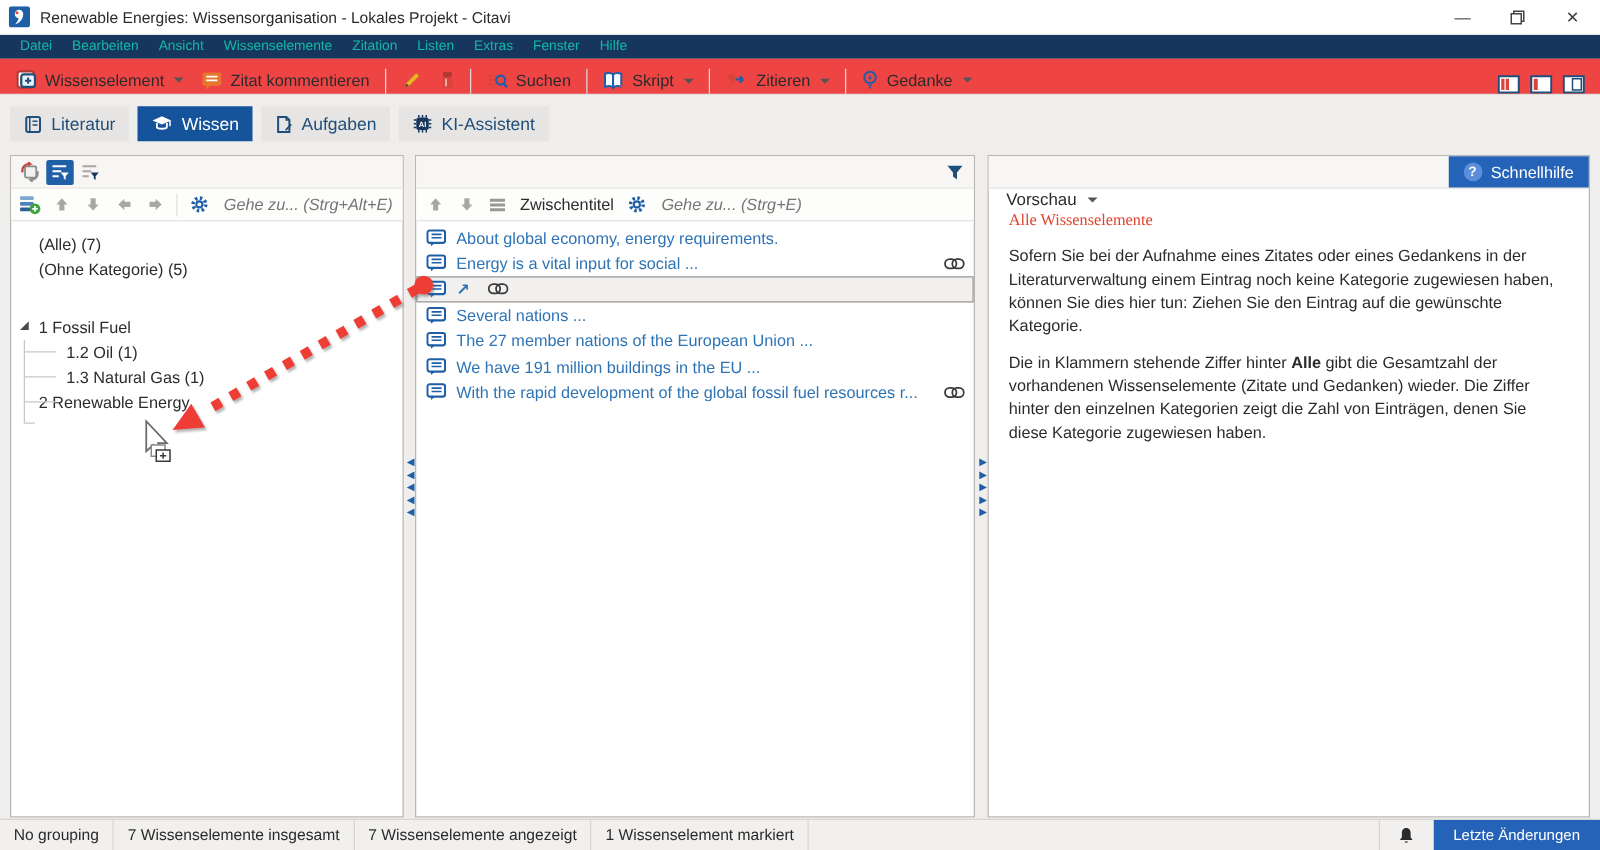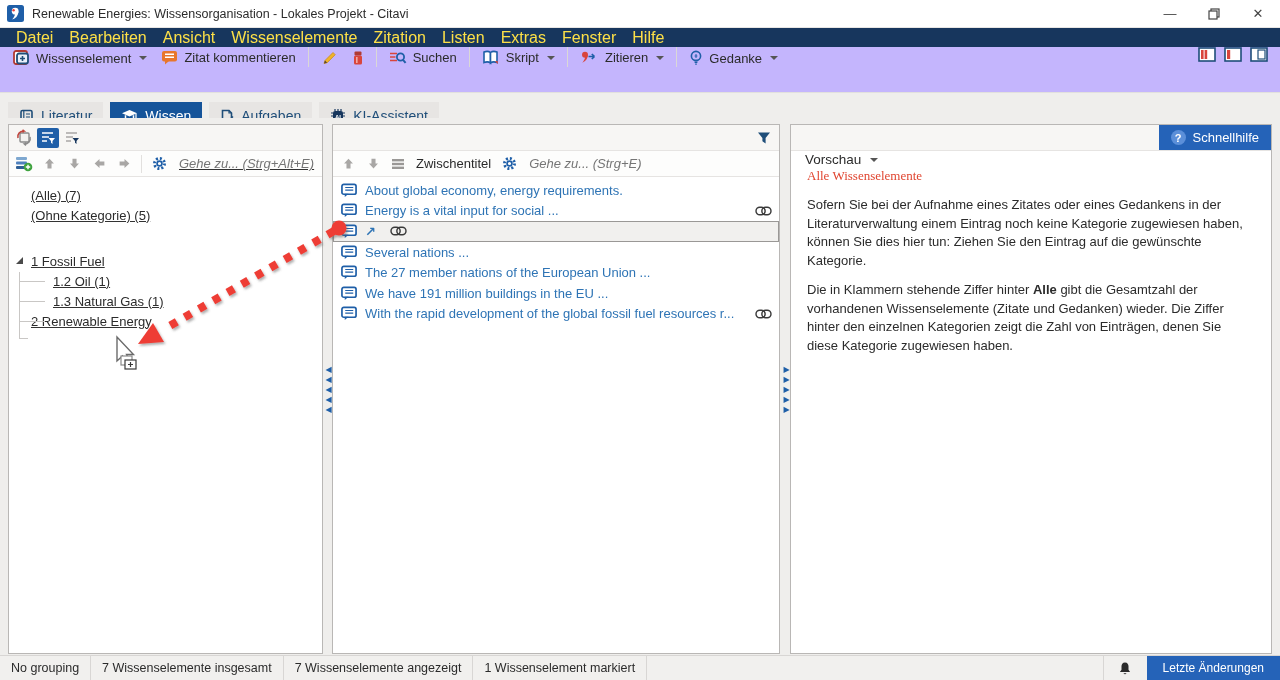--- a/index.html
+++ b/index.html
@@ -8,38 +8,38 @@
 
   
   .titlebar { height:28px; background:#FFFFFF; display:flex; align-items:center; border-bottom:1px solid #E8E6E4; }
   .titlebar .logo { width:17px; height:17px; margin:0 8px 0 7px; }
   .titlebar .title { font-size:12.5px; color:#2b2b2b; flex:1; }
   .wincontrols { display:flex; height:100%; }
   .winbtn { width:44px; height:100%; display:flex; align-items:center; justify-content:center; color:#444; font-size:13px; }
 
   
   .menubar { height:19px; background:#17365D; display:flex; align-items:center; padding-left:8px; gap:0; }
-  .menubar .mitem { color:#fde047; font-size:16px; padding:0 8px; line-height:19px;text-align:center; }
-
-  
-  .toolbar { height:46px; background:#c4b5fd; display:flex; align-items:flex-start; padding:0 6px; border-bottom:1px solid #E2E0DE; }
+  .menubar .mitem { color:#14b8a6; font-size:11px; padding:0 8px; line-height:19px;text-align:center; }
+
+  
+  .toolbar { height:29px; background:#ef4444; display:flex; align-items:flex-end; padding:0 6px; border-bottom:1px solid #E2E0DE; }
   .tbtn { display:flex; align-items:center; gap:6px; padding:3px 7px; border-radius:2px; color:#2b2b2b; font-size:13px; white-space:nowrap; }
   .tbtn .caret { width:0; height:0; border-left:4px solid transparent; border-right:4px solid transparent; border-top:4px solid #555; margin-left:2px; }
   .tsep { width:1px; height:20px; background:#DAD8D6; margin:0 5px; }
   .tb-right { margin-left:auto; display:flex; gap:8px; align-items:center; padding-right:6px; }
 
   
   .tabrow { height:46px; display:flex; align-items:center; gap:7px; padding-left:8px; background:#EFEEEC; }
   .tab { height:28px; display:flex; align-items:center; gap:7px; padding:0 11px; background:#E7E5E3; color:#1F4E79; font-size:14px; }
   .tab.active { background:#15549A; color:#FFFFFF; }
 
   
   .workspace { position:absolute; top:118px; left:0; right:0; bottom:25px; background:#EFEEEC; }
   .panel { position:absolute; top:6px; bottom:1px; background:#FFFFFF; border:1px solid #B9B7B5; }
-  .panel-left  { left:8px;  width:315px;text-decoration:underline; }
+  .panel-left  { left:8px;  width:315px; }
   .panel-mid   { left:332px; width:448px; }
   .panel-right { left:790px; width:482px; }
 
   .phead1 { height:26px; background:#F7F6F4; border-bottom:1px solid #E6E4E2; display:flex; align-items:center; padding:0 4px; gap:2px; }
   .phead2 { height:26px; background:#FDFDFC; border-bottom:1px solid #E6E4E2; display:flex; align-items:center; padding:0 4px; gap:3px; }
   .iconbtn { width:22px; height:20px; display:flex; align-items:center; justify-content:center; border-radius:2px; }
   .iconbtn.active { background:#1F5FA8; }
   .goto-input { flex:1; border:none; outline:none; background:transparent; font-style:italic; color:#9C9A98; font-size:13px; font-family:inherit; padding-left:6px; min-width:0; }
   .vsep { width:1px; height:18px; background:#E2E0DE; margin:0 3px; }
 

